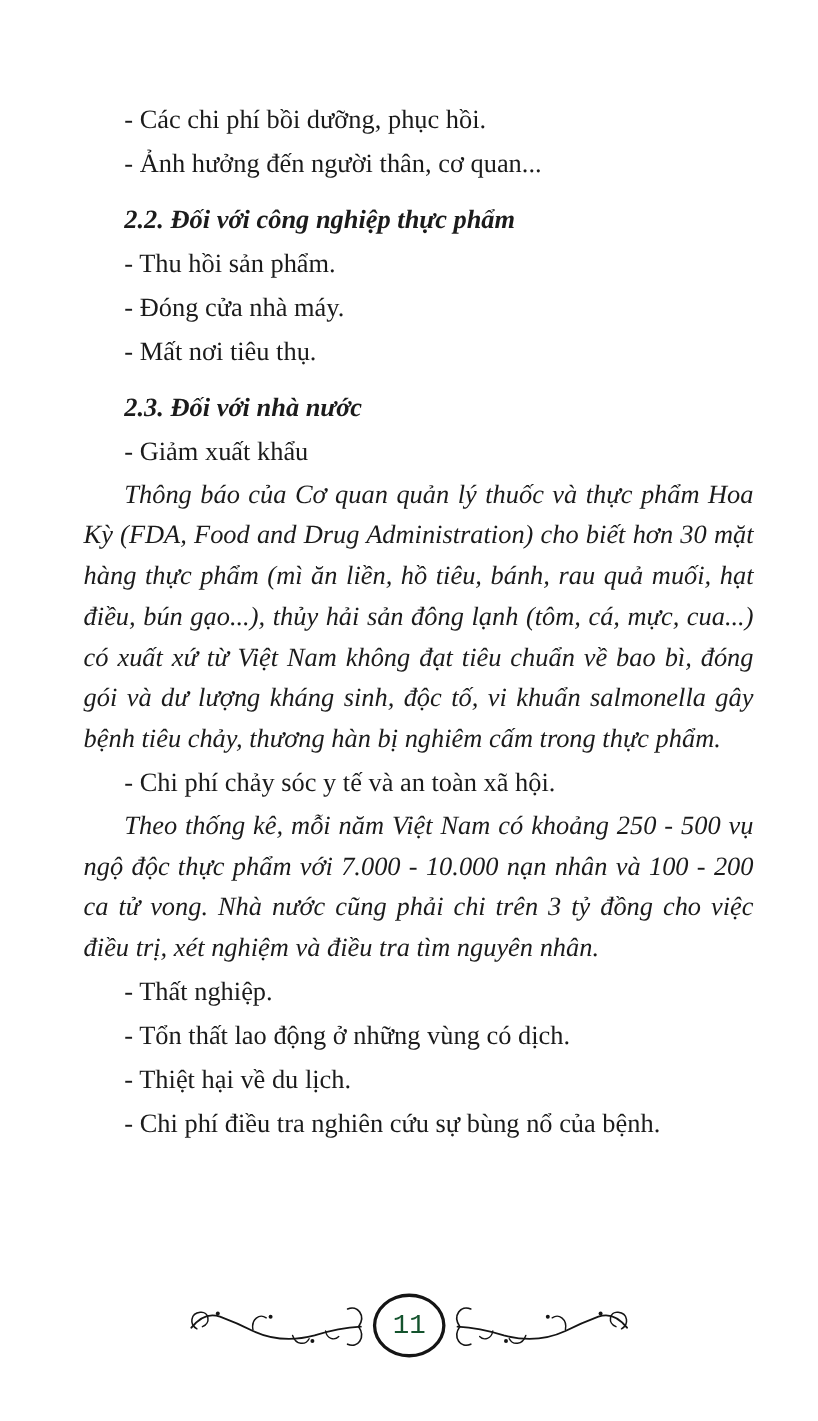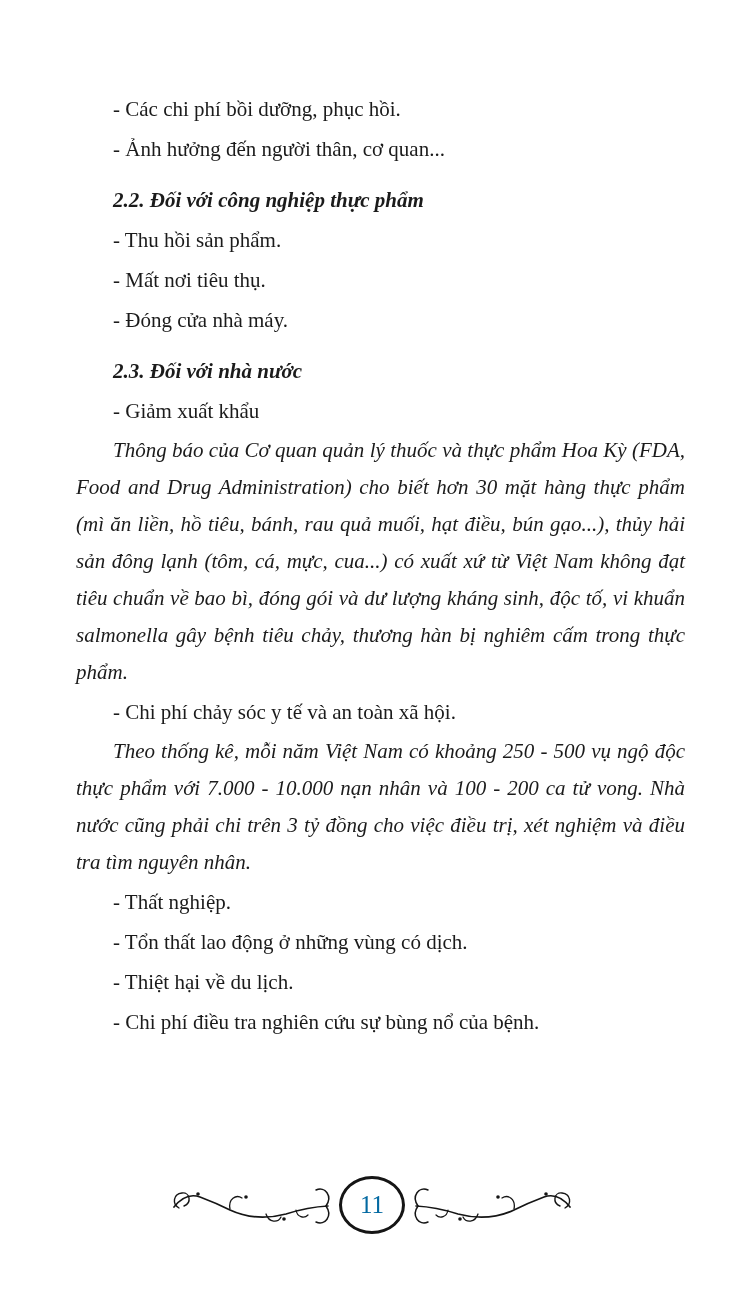--- a/index.html
+++ b/index.html
@@ -12,21 +12,21 @@
     width: 744px;
     height: 1292px;
     margin: 0 auto;
     background: #ffffff;
     overflow: hidden;
     font-family: "Liberation Serif", "DejaVu Serif", serif;
     color: #1b1b1b;
   }
   .content {
     padding: 90px 59px 0 76px;
-    font-size: 21px;
+    font-size: 24px;
   }
   .content p {
     margin: 0;
   }
   .bullet {
     line-height: 38px;
     margin-bottom: 2px !important;
     text-indent: 37px;
     white-space: nowrap;
   }
@@ -65,38 +65,39 @@
   .page-number-oval {
     width: 60px;
     height: 52px;
     border: 3px solid #151515;
     border-radius: 50%;
     background: #ffffff;
     display: flex;
     align-items: center;
     justify-content: center;
     font-size: 25px;
-    color: #0369a1;
+    color: #14532d;
     flex: 0 0 auto;
     position: relative;
     z-index: 2;
+    font-family: Liberation Mono, monospace;
   }
 </style>
 </head>
 <body>
 
 <div class="page">
 
   <div class="content">
     <p class="bullet">- Các chi phí bồi dưỡng, phục hồi.</p>
     <p class="bullet">- Ảnh hưởng đến người thân, cơ quan...</p>
     <p class="heading">2.2. Đối với công nghiệp thực phẩm</p>
     <p class="bullet">- Thu hồi sản phẩm.</p>
+    <p class="bullet">- Đóng cửa nhà máy.</p>
     <p class="bullet">- Mất nơi tiêu thụ.</p>
-    <p class="bullet">- Đóng cửa nhà máy.</p>
     <p class="heading">2.3. Đối với nhà nước</p>
     <p class="bullet">- Giảm xuất khẩu</p>
     <p class="para">Thông báo của Cơ quan quản lý thuốc và thực phẩm Hoa Kỳ (FDA, Food and Drug Administration) cho biết hơn 30 mặt hàng thực phẩm (mì ăn liền, hồ tiêu, bánh, rau quả muối, hạt điều, bún gạo...), thủy hải sản đông lạnh (tôm, cá, mực, cua...) có xuất xứ từ Việt Nam không đạt tiêu chuẩn về bao bì, đóng gói và dư lượng kháng sinh, độc tố, vi khuẩn salmonella gây bệnh tiêu chảy, thương hàn bị nghiêm cấm trong thực phẩm.</p>
     <p class="bullet">- Chi phí chảy sóc y tế và an toàn xã hội.</p>
     <p class="para">Theo thống kê, mỗi năm Việt Nam có khoảng 250 - 500 vụ ngộ độc thực phẩm với 7.000 - 10.000 nạn nhân và 100 - 200 ca tử vong. Nhà nước cũng phải chi trên 3 tỷ đồng cho việc điều trị, xét nghiệm và điều tra tìm nguyên nhân.</p>
     <p class="bullet">- Thất nghiệp.</p>
     <p class="bullet">- Tổn thất lao động ở những vùng có dịch.</p>
     <p class="bullet">- Thiệt hại về du lịch.</p>
     <p class="bullet">- Chi phí điều tra nghiên cứu sự bùng nổ của bệnh.</p>
   </div>

